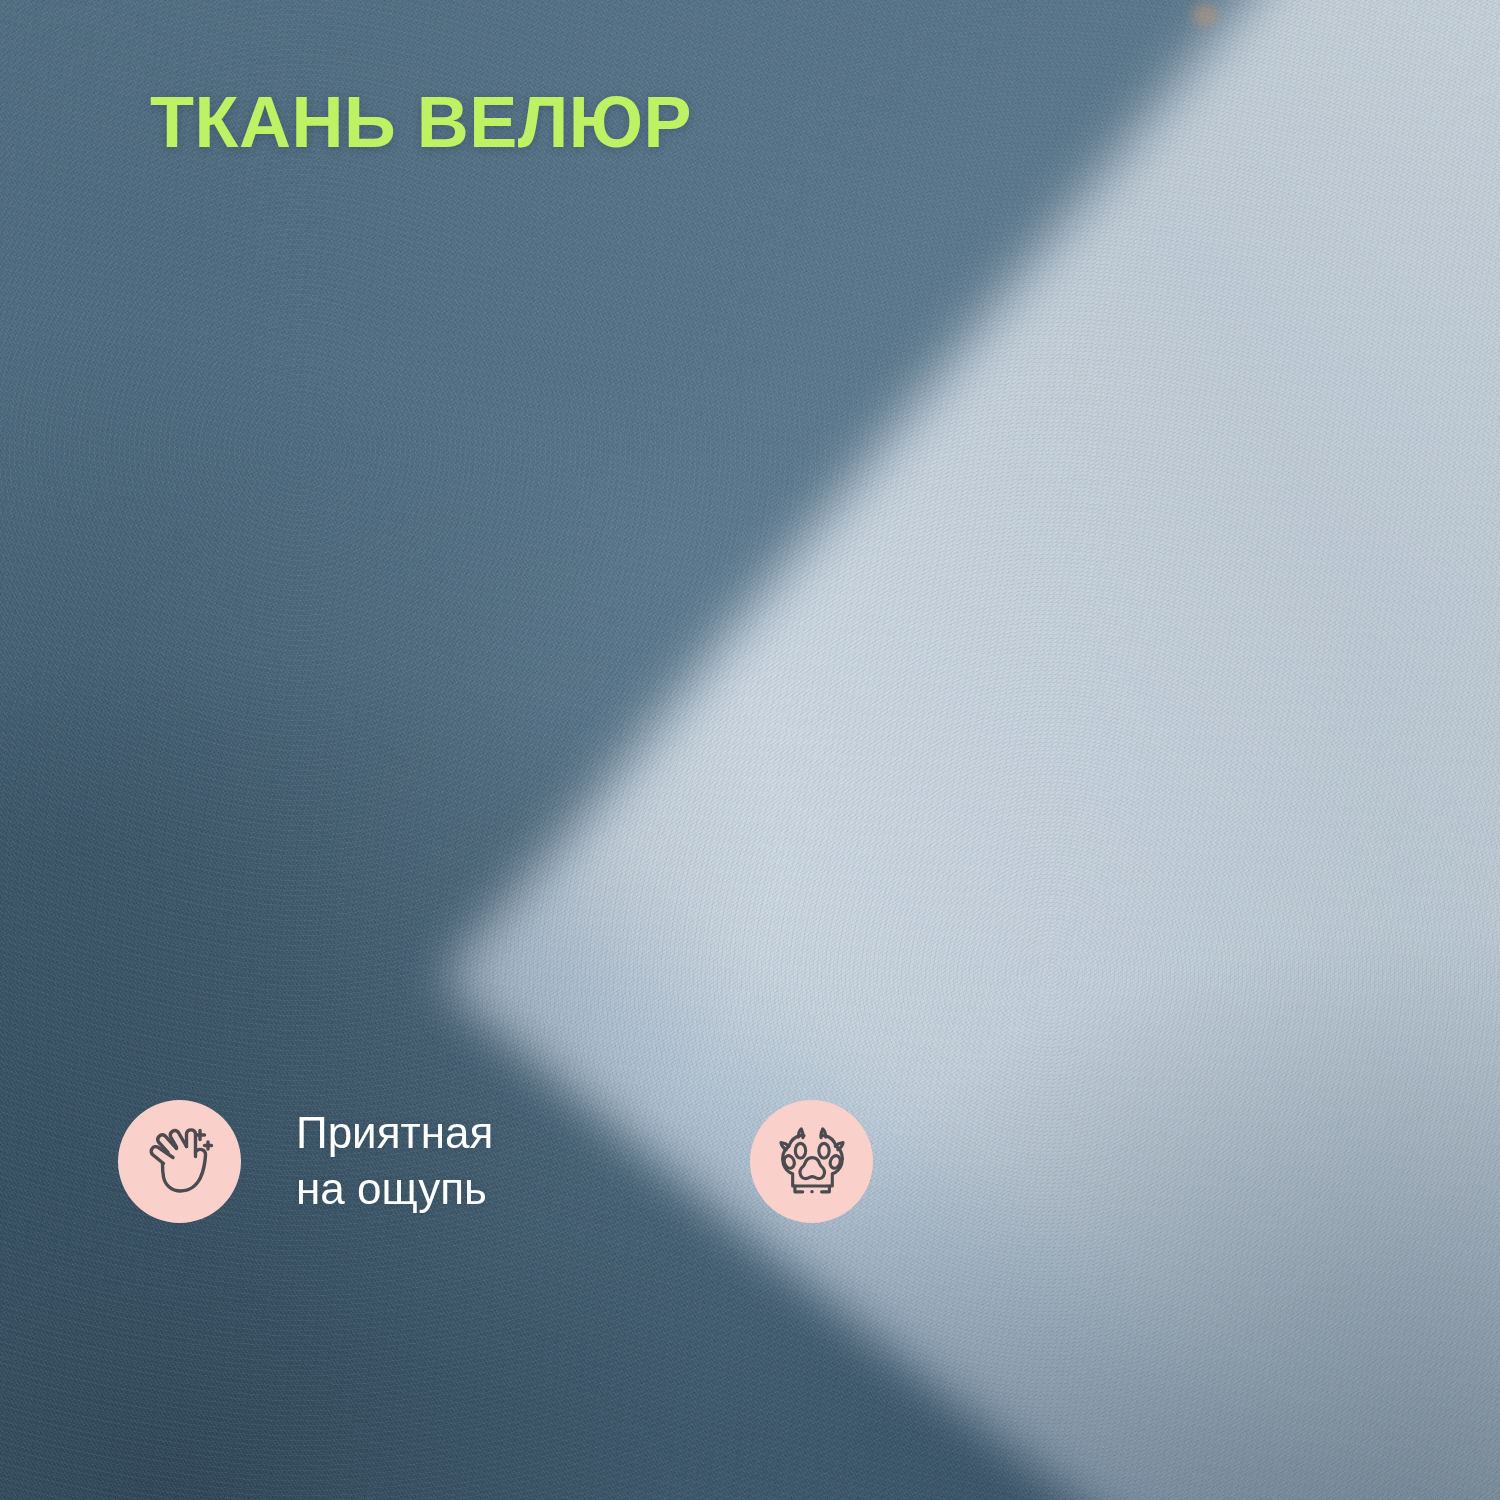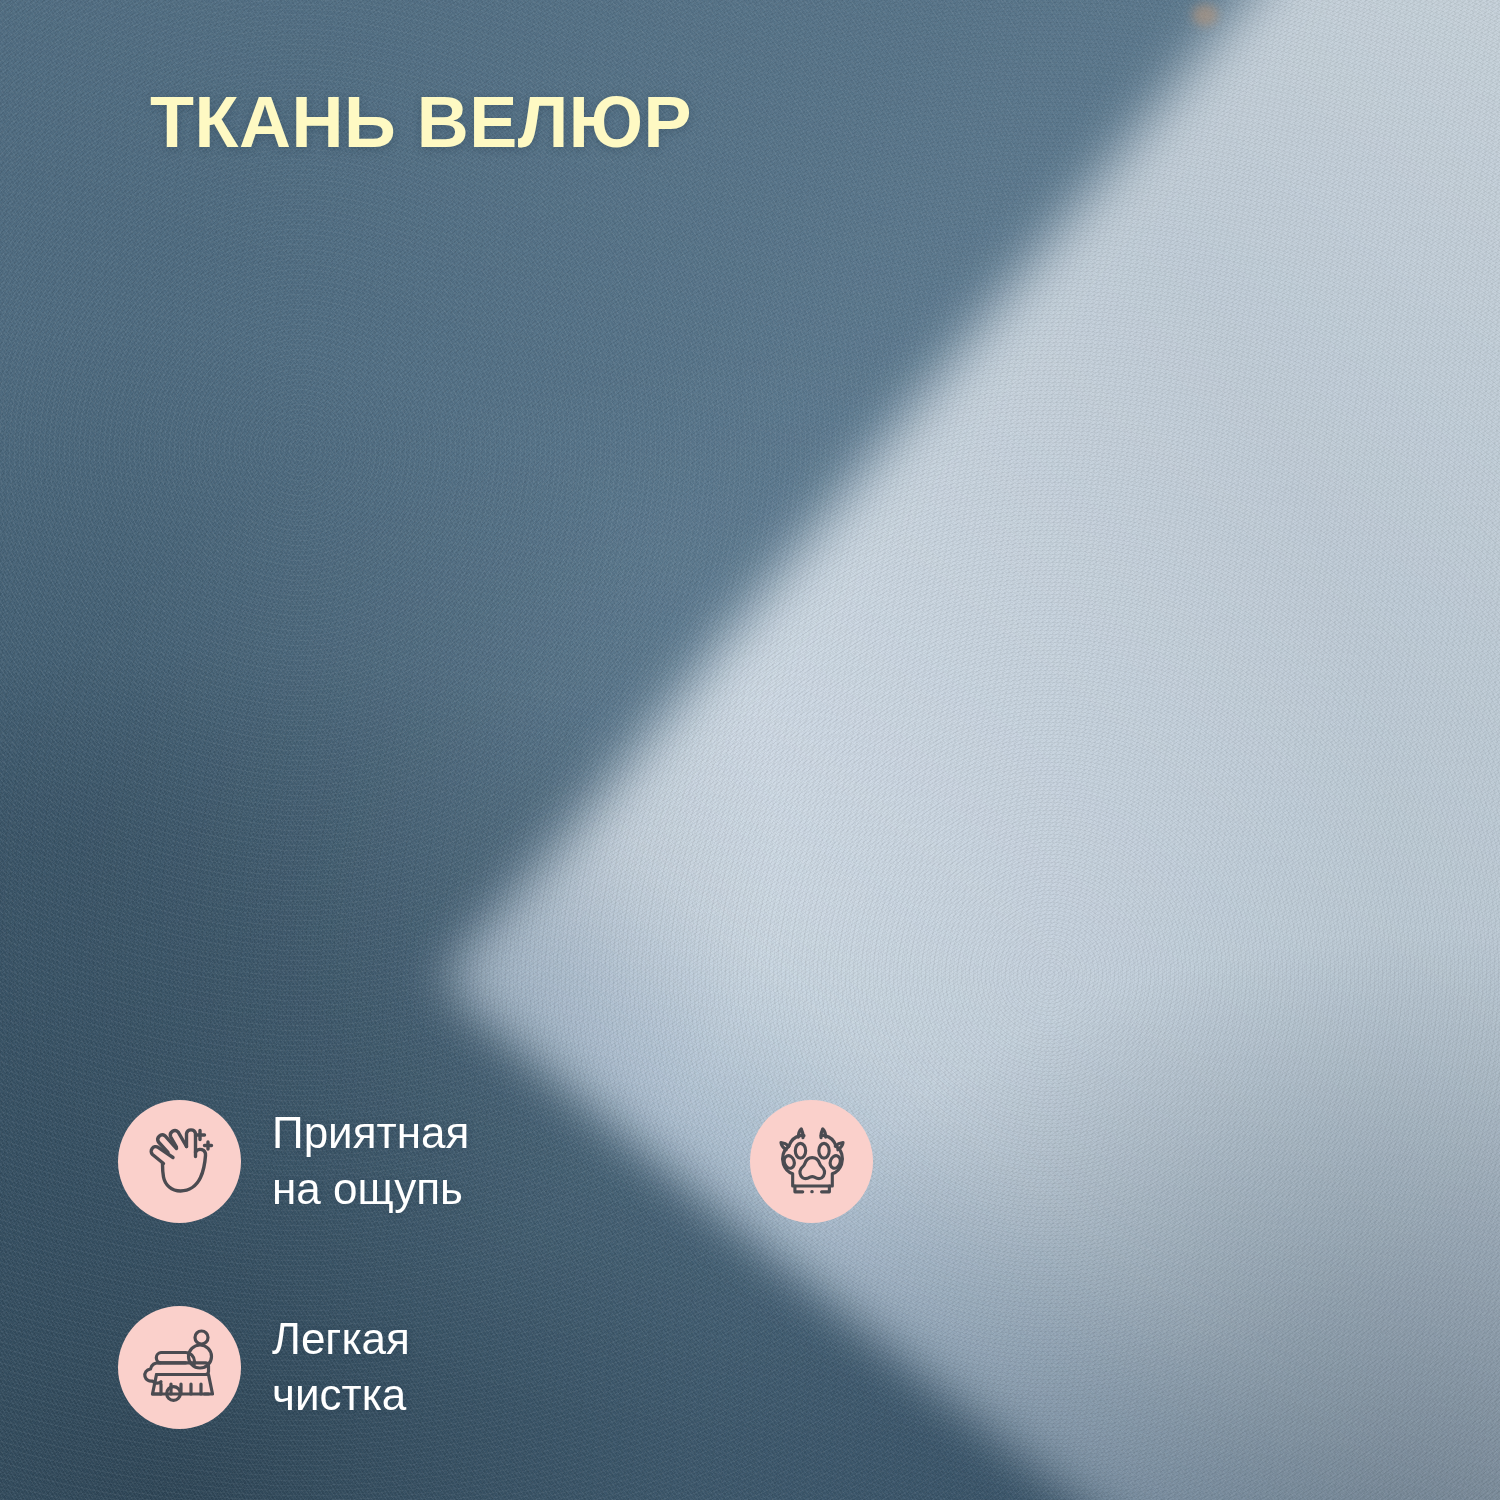--- a/index.html
+++ b/index.html
@@ -95,37 +95,37 @@
     pointer-events:none;
     background:radial-gradient(ellipse 85% 80% at 8% 62%, rgba(255,255,255,0) 40%, rgba(70,98,120,.18) 100%);
   }
 
   
   #title {
     position:absolute;
     left:150px; top:86px;
     font-size:72px;
     font-weight:bold;
-    color:#fef9c3;
+    color:#bef264;
     letter-spacing:.5px;
     line-height:1;
     text-shadow:0 2px 10px rgba(30,52,70,.30);
     white-space:nowrap;
   }
 
   
   #features {
     position:absolute;
     left:118px; top:1058px;
     width:1290px;
     display:grid;
     grid-template-columns:632px 658px;
     grid-template-rows:206px 206px;
   }
-  .feature { display:flex; align-items:center; }
+  .feature { display:flex; align-items:center;gap:24px; }
   .badge {
     flex:0 0 auto;
     width:123px; height:123px;
     border-radius:50%;
     background:#fad0cb;
     display:flex; align-items:center; justify-content:center;
   }
   .badge svg { display:block; }
   .feat-label {
     margin-left:31px;
@@ -192,42 +192,15 @@
 
         <path d="M42.2 38.5 c4 0 6.6 2.8 7.6 6 .8 2.6 2.7 3.6 3.9 5.4 2 3 1.3 7.2 -1.6 9.2 -2.5 1.7 -5.4 .7 -7.6 -.5 -1.4 -.8 -3 -.8 -4.5 0 -2.2 1.2 -5.1 2.2 -7.6 .5 -2.9 -2 -3.6 -6.2 -1.6 -9.2 1.2 -1.8 3.1 -2.8 3.9 -5.4 1 -3.2 3.5 -6 7.5 -6Z"></path>
 
         <path d="M24.5 67.6 v6 h8"></path>
         <path d="M59.8 67.6 v6 h-8"></path>
         <path d="M41.8 73.4 h.4"></path>
       </svg>
     </div>
   </div>
 
-  <div class="feature">
-    <div class="badge">
-      <svg width="84" height="84" viewBox="0 0 84 84" fill="none" stroke="#4b4b51" stroke-width="3.2" stroke-linecap="round" stroke-linejoin="round">
-
-        <circle cx="63.5" cy="12.5" r="6.5"></circle>
-
-        <circle cx="62" cy="31.5" r="11.5"></circle>
-
-        <path d="M23.5 27.5 h24 a9 9 0 0 1 9 9 v2"></path>
-        <path d="M23.5 27.5 a5.2 5.2 0 0 0 0 10.4 h24"></path>
-
-        <path d="M20.5 37.9 h47 a3 3 0 0 1 3 3 v5.6 a3 3 0 0 1 -3 3 h-47"></path>
-
-        <path d="M18.5 49.5 h52 l4 19.5 h-8"></path>
-        <path d="M18.5 49.5 l-4 19.5 h8"></path>
-        <path d="M14.5 69 h56"></path>
-
-        <path d="M23 69 v-10 M33 69 v-10 M43 69 v-10 M53 69 v-10 M63 69 v-10"></path>
-
-        <path d="M22 38 c-5 -1 -9 2 -9.5 6 -4 .5 -6.5 4 -5.5 7.5 .8 3 4 5 7.5 4.5 2 2.5 6 3 8.5 .8"></path>
-
-        <circle cx="35.5" cy="68.5" r="6.8"></circle>
-      </svg>
-    </div>
-    <div class="feat-label">Легкая
-чистка</div>
-  </div>
 
 
 </div>
 
 </body></html>

